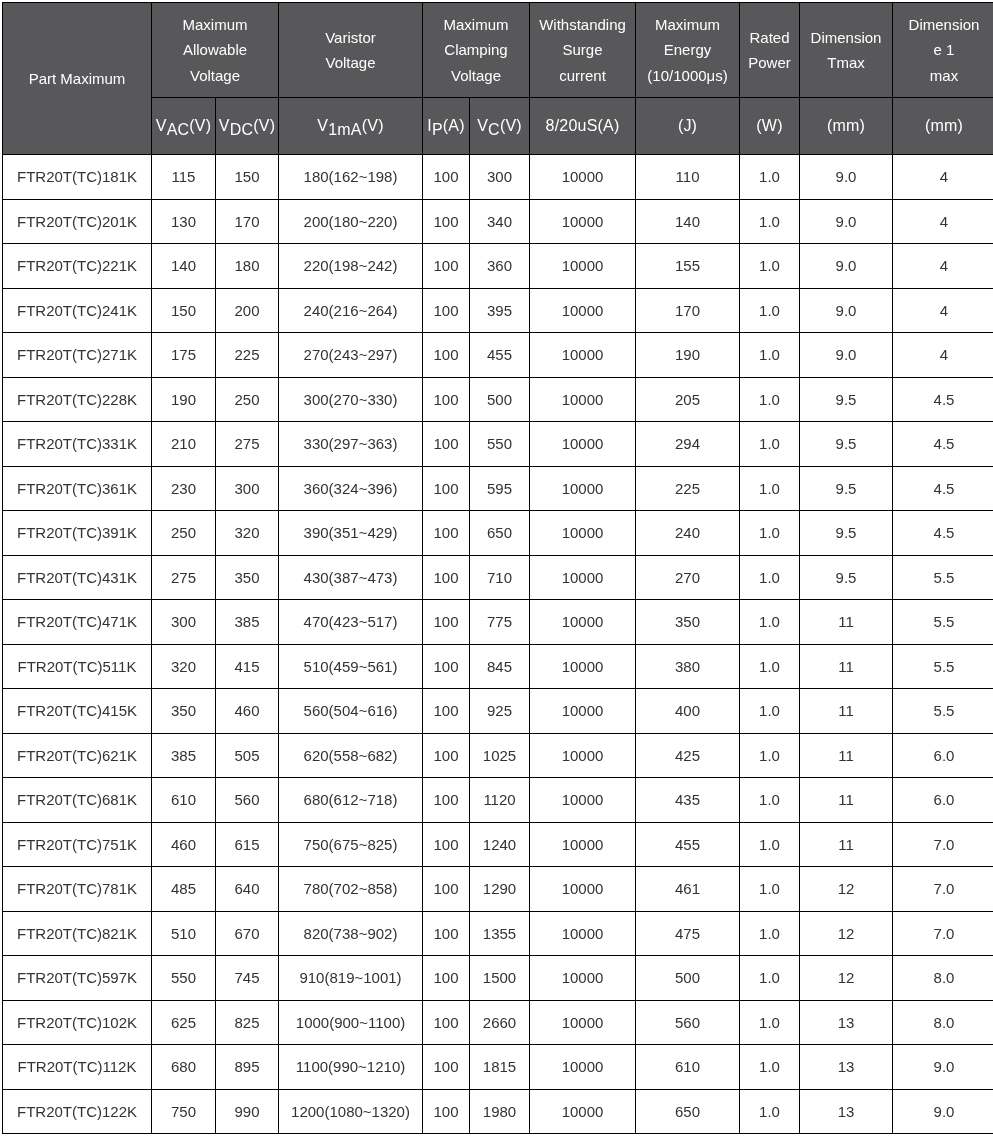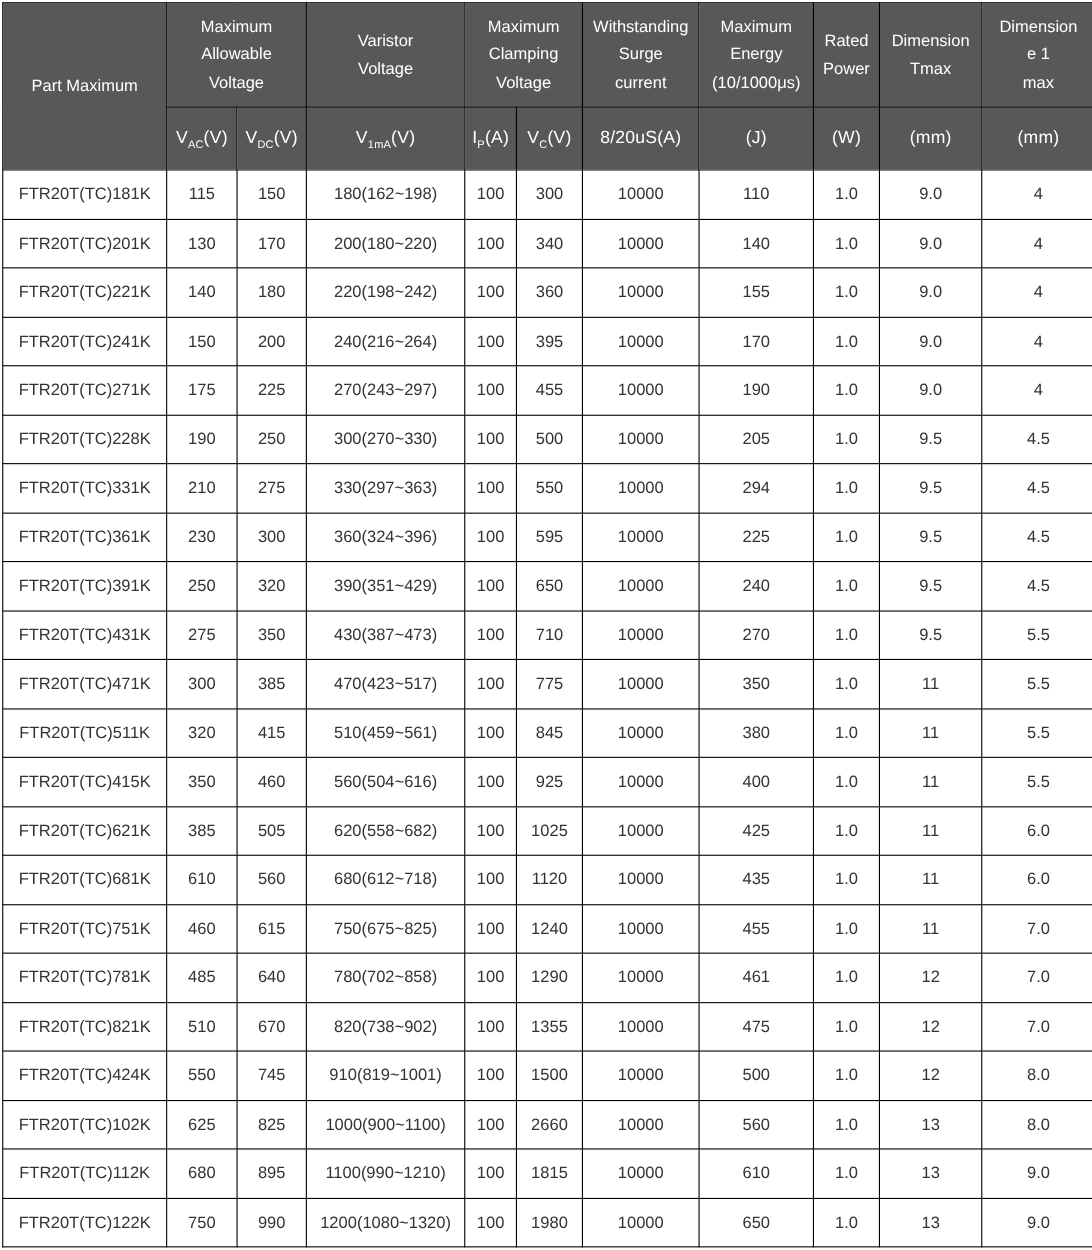--- a/index.html
+++ b/index.html
@@ -38,21 +38,21 @@
   thead tr.sub-row   { height: 57px; }
   th.group {
     white-space: pre-line;
     line-height: 1.7;
   }
   th.subhead {
     font-size: 16px;
     letter-spacing: 0.2px;
   }
   th.subhead sub {
-    font-size: 10px;
+    font-size: 16px;
     line-height: 0;
   }
   tbody tr { height: 44px; }
   tbody td {
     color: #333333;
     font-size: 15px;
     background: #ffffff;
   }
 </style>
 </head>
@@ -340,21 +340,21 @@
           <td>820(738~902)</td>
           <td>100</td>
           <td>1355</td>
           <td>10000</td>
           <td>475</td>
           <td>1.0</td>
           <td>12</td>
           <td>7.0</td>
         </tr>
         <tr>
-          <td>FTR20T(TC)424K</td>
+          <td>FTR20T(TC)597K</td>
           <td>550</td>
           <td>745</td>
           <td>910(819~1001)</td>
           <td>100</td>
           <td>1500</td>
           <td>10000</td>
           <td>500</td>
           <td>1.0</td>
           <td>12</td>
           <td>8.0</td>

